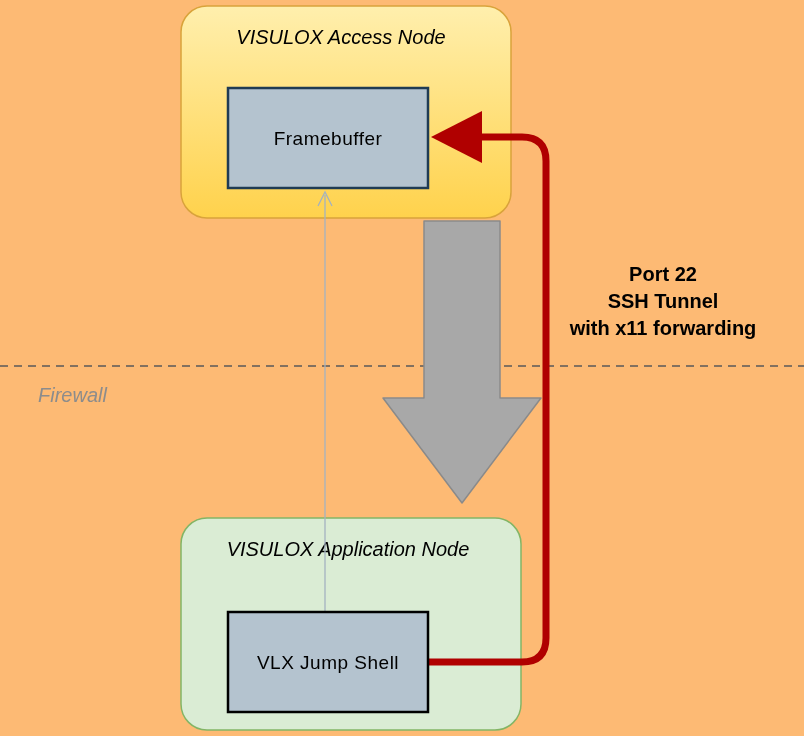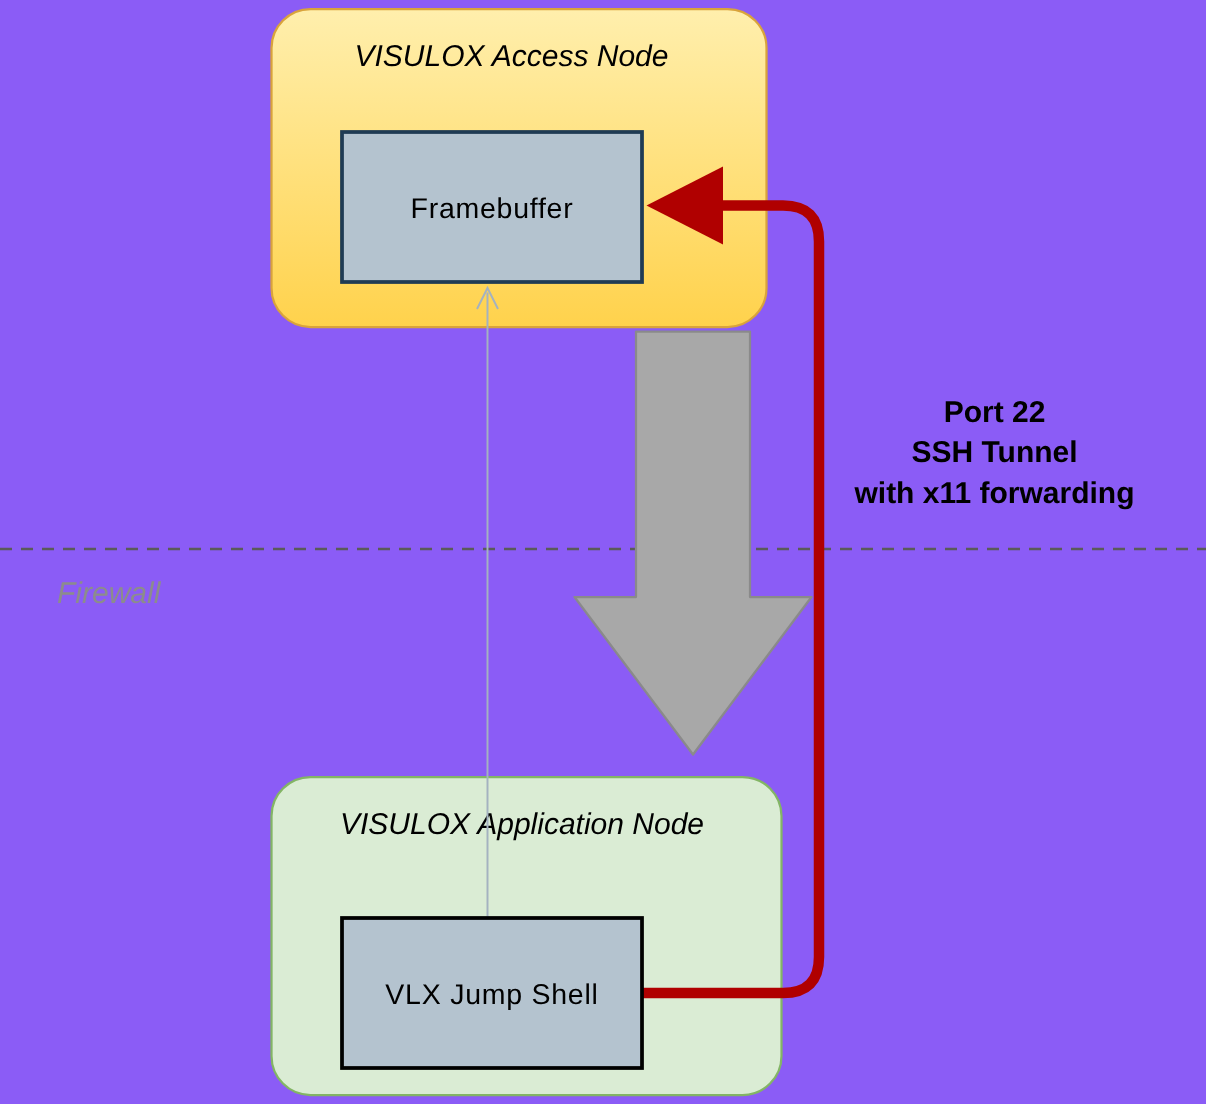--- a/index.html
+++ b/index.html
@@ -5,21 +5,21 @@
   html, body {
     margin: 0;
     padding: 0;
     background: #ffffff;
     font-family: "Liberation Sans", sans-serif;
   }
   .stage {
     position: relative;
     width: 804px;
     height: 736px;
-    background: #8b5cf6;
+    background: #fdba74;
     overflow: hidden;
   }
   svg { display: block; }
   .node-title {
     font-size: 20px;
     font-style: italic;
     fill: #000000;
   }
   .box-label {
     font-size: 19px;

